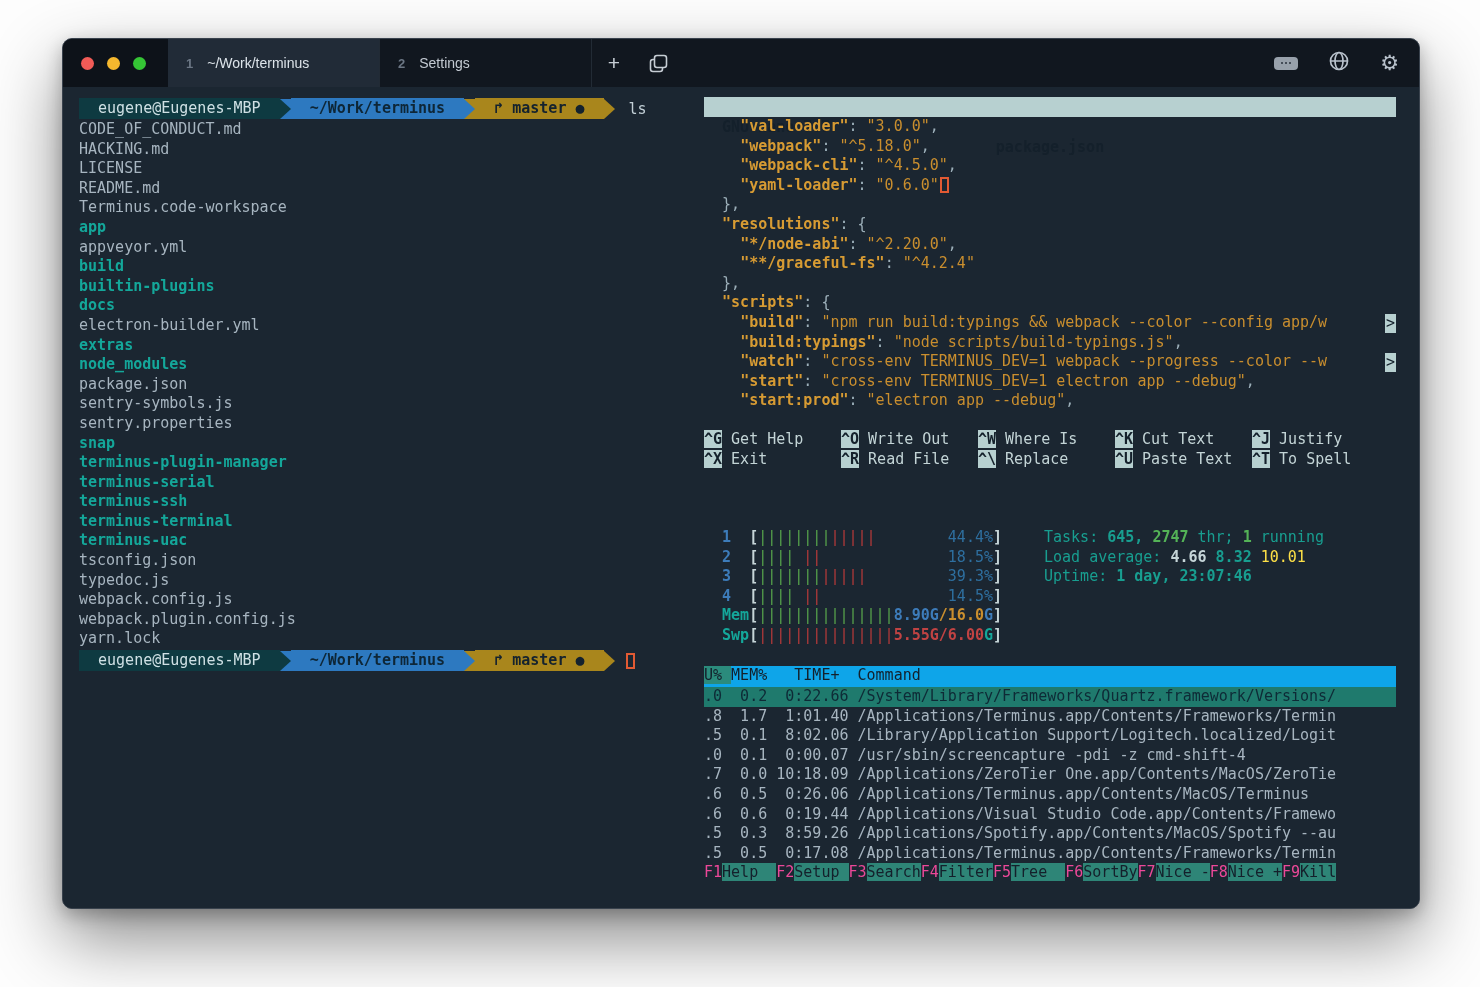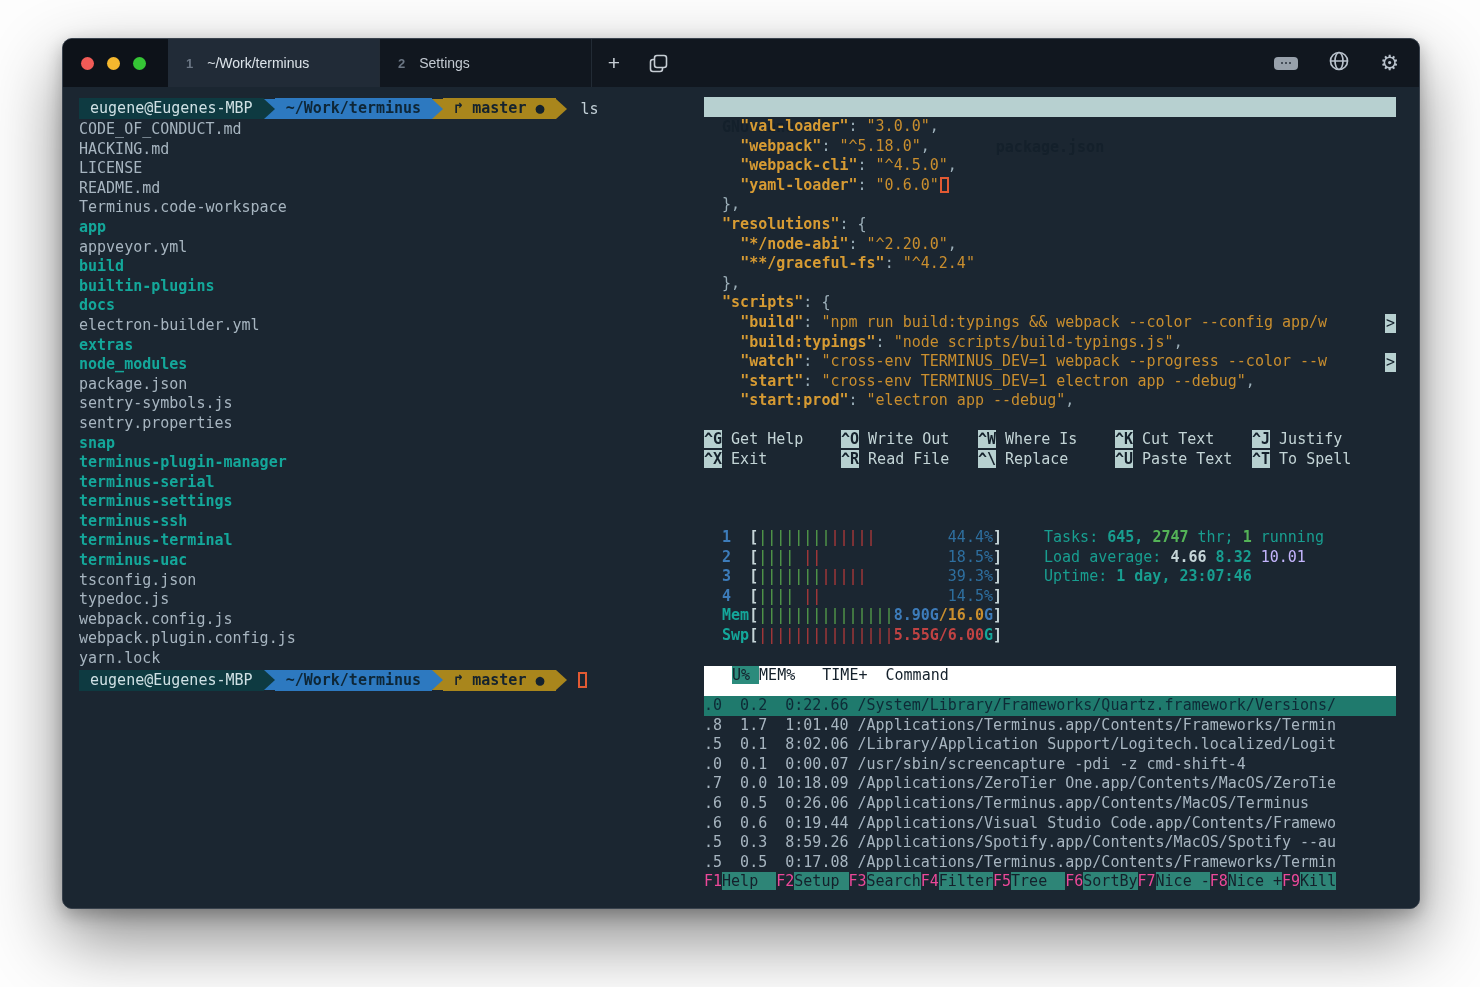--- a/index.html
+++ b/index.html
@@ -33,21 +33,21 @@
     font-family:"DejaVu Sans Mono", monospace; font-size:15px; color:#a7b5c0; }
   .pane-left  { position:absolute; left:16px;  top:10px; width:600px;  }
   .pane-right { position:absolute; left:641px; top:10px; width:692px; height:800px; }
 
   .tline { height:19.6px; line-height:19.6px; white-space:pre; overflow:hidden; position:relative; }
   .dir { color:#14a79a; font-weight:bold; }
   .file { color:#a7b5c0; }
 
   
   .prompt { display:flex; align-items:center; height:21px; margin:1px 0; }
-  .pseg { padding:0 2px; height:21px; line-height:21px; white-space:pre; }
+  .pseg { padding:0 10px; height:21px; line-height:21px; white-space:pre; }
   .s1 { background:#0e3a41; color:#cfe0e4; }
   .s2 { background:#2d79c0; color:#0e2636; font-weight:bold; }
   .s3 { background:#a9861c; color:#14222e; font-weight:bold; }
   .parrow { width:0; height:0; border-top:10.5px solid transparent; border-bottom:10.5px solid transparent; border-left:11px solid transparent; }
   .cmd { margin-left:14px; color:#c2cfd6; white-space:pre; }
   .cursor { display:inline-block; width:9px; height:16px; border:2px solid #e25a33; vertical-align:-3px; margin-left:11px; }
 
   
   .nano-title { height:20px; line-height:20px; background:#b7d0d0; color:#14202b; position:relative; white-space:pre; }
   .nano-title .app { position:absolute; left:18px; font-weight:bold; }
@@ -71,23 +71,23 @@
   .bg { color:#55a14b; } .brd { color:#b23a3a; } .bsp { color:transparent; }
   .pct { color:#2e6f9f; font-weight:normal; }
   .mblue { color:#3d7cba; font-weight:bold; }
   .morange { color:#c98e2e; font-weight:bold; }
   .mred { color:#c04343; font-weight:bold; }
   .mteal { color:#14a79a; font-weight:bold; }
 
   .task-line { height:19.6px; line-height:19.6px; white-space:pre; }
   .t { color:#189e90; } .tb { color:#189e90; font-weight:bold; }
   .gb { color:#54b357; font-weight:bold; } .wb { color:#c6d5d8; font-weight:bold; }
-  .dim { color:#c4b5fd; }
-
-  .phead { height:30px; line-height:19.6px; white-space:pre; background:#ffffff; color:#14202b;padding-left:28px; }
+  .dim { color:#fde047; }
+
+  .phead { height:21px; line-height:19.6px; white-space:pre; background:#0ea5e9; color:#14202b; }
   .sortcell { background:#2b8b7c; }
   .prow { height:19.6px; line-height:19.6px; white-space:pre; color:#a7b5c0; overflow:hidden; }
   .prow.sel { background:#1f7a6d; color:#0e2a36; }
 
   .fline { height:19.6px; line-height:19.6px; white-space:pre; overflow:hidden; }
   .fkey { color:#ec4899; }
   .fchip { background:#2e8577; color:#14202b; }
 
   
   #nano-block { position:absolute; top:0; left:0; right:0; }
@@ -165,21 +165,20 @@
           <div class="tline"><span class="dir">docs</span></div>
           <div class="tline"><span class="file">electron-builder.yml</span></div>
           <div class="tline"><span class="dir">extras</span></div>
           <div class="tline"><span class="dir">node_modules</span></div>
           <div class="tline"><span class="file">package.json</span></div>
           <div class="tline"><span class="file">sentry-symbols.js</span></div>
           <div class="tline"><span class="file">sentry.properties</span></div>
           <div class="tline"><span class="dir">snap</span></div>
           <div class="tline"><span class="dir">terminus-plugin-manager</span></div>
           <div class="tline"><span class="dir">terminus-serial</span></div>
-          <div class="tline"><span class="dir">terminus-settings</span></div>
           <div class="tline"><span class="dir">terminus-ssh</span></div>
           <div class="tline"><span class="dir">terminus-terminal</span></div>
           <div class="tline"><span class="dir">terminus-uac</span></div>
           <div class="tline"><span class="file">tsconfig.json</span></div>
           <div class="tline"><span class="file">typedoc.js</span></div>
           <div class="tline"><span class="file">webpack.config.js</span></div>
           <div class="tline"><span class="file">webpack.plugin.config.js</span></div>
           <div class="tline"><span class="file">yarn.lock</span></div>
         </div>
       <div class="prompt" id="prompt-bottom">

